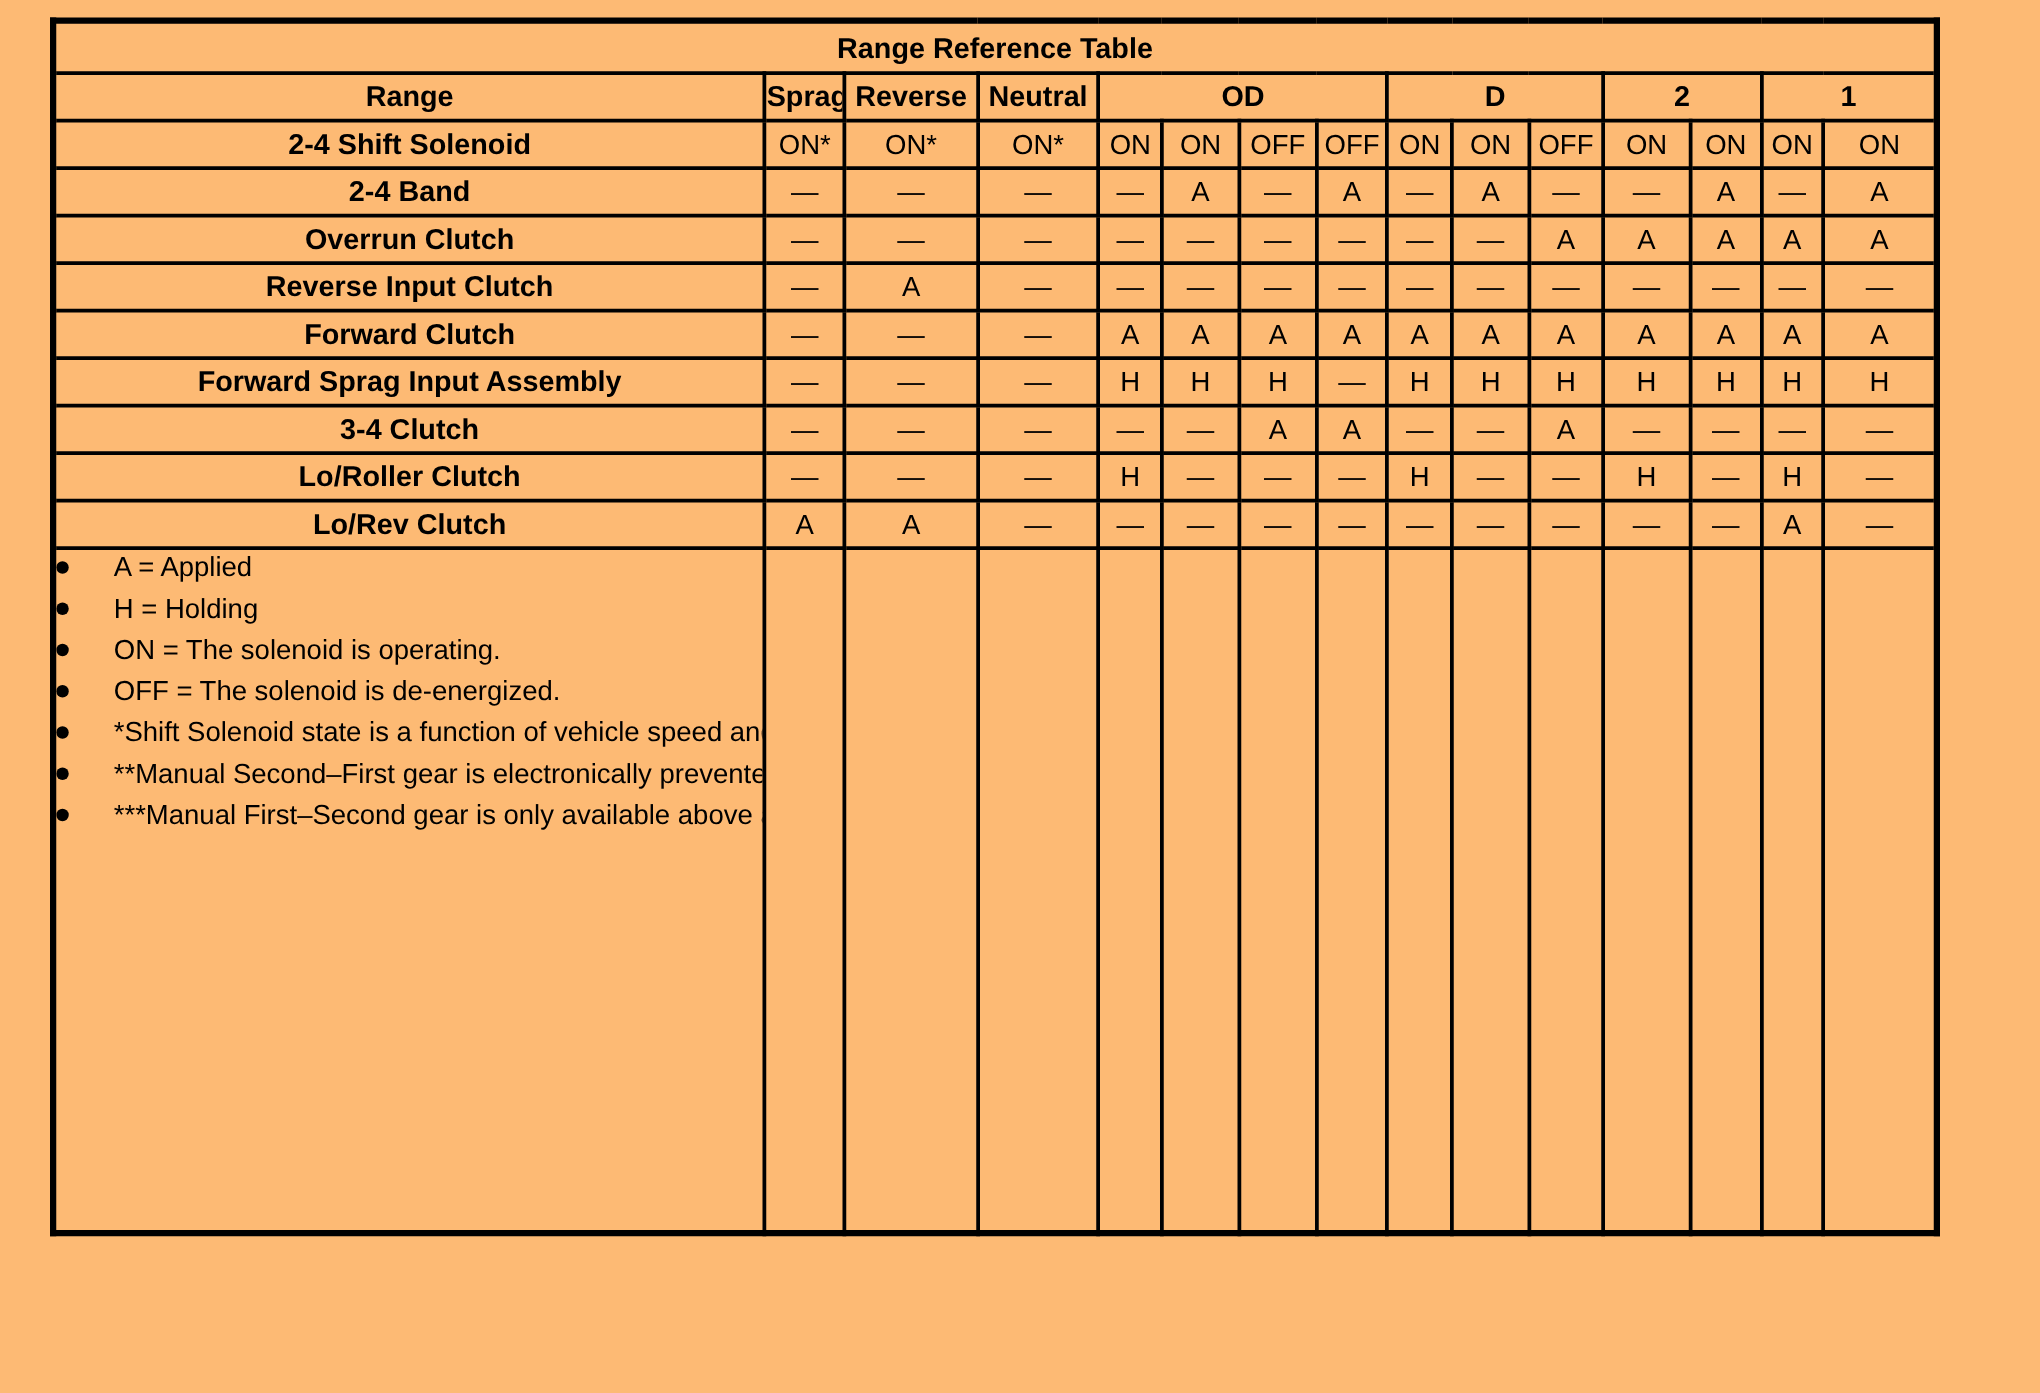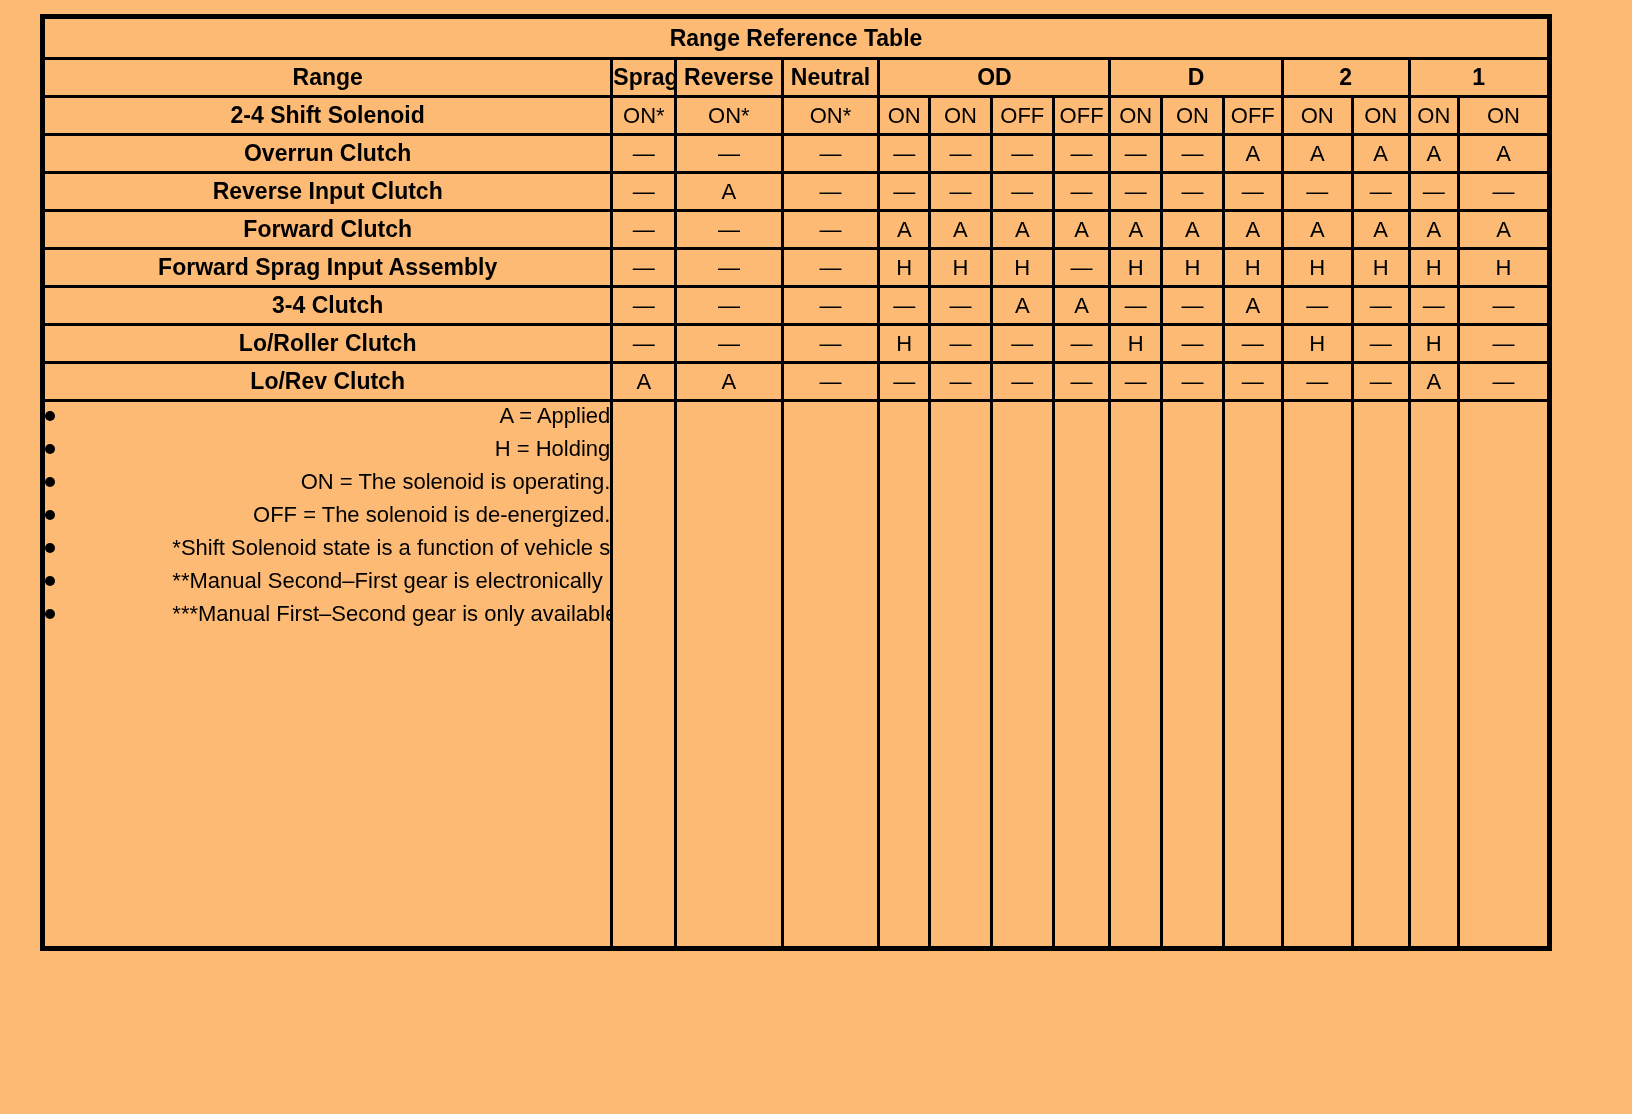--- a/index.html
+++ b/index.html
@@ -52,21 +52,20 @@
     margin: 0;
     padding: 0;
     font-size: 22px;
     line-height: 27px;
     font-weight: normal;
   }
   ul.footnotes li {
     display: flex;
     align-items: flex-start;
     margin: 0 0 6px 0;
-    justify-content: space-between;
   }
   .bullet-dot {
     flex: 0 0 10px;
     width: 10px;
     height: 10px;
     border-radius: 50%;
     background: #000000;
     margin: 9px 36px 0 0;
   }
   .footnote-text {
@@ -126,20 +125,37 @@
           <td class="val">OFF</td>
           <td class="val group-start">ON</td>
           <td class="val">ON</td>
           <td class="val">OFF</td>
           <td class="val group-start">ON</td>
           <td class="val">ON</td>
           <td class="val group-start">ON</td>
           <td class="val">ON</td>
         </tr>
         <tr class="data-row">
+          <td class="row-label">2-4 Band</td>
+          <td class="val">—</td>
+          <td class="val">—</td>
+          <td class="val">—</td>
+          <td class="val group-start">—</td>
+          <td class="val">A</td>
+          <td class="val">—</td>
+          <td class="val">A</td>
+          <td class="val group-start">—</td>
+          <td class="val">A</td>
+          <td class="val">—</td>
+          <td class="val group-start">—</td>
+          <td class="val">A</td>
+          <td class="val group-start">—</td>
+          <td class="val">A</td>
+        </tr>
+        <tr class="data-row">
           <td class="row-label">Overrun Clutch</td>
           <td class="val">—</td>
           <td class="val">—</td>
           <td class="val">—</td>
           <td class="val group-start">—</td>
           <td class="val">—</td>
           <td class="val">—</td>
           <td class="val">—</td>
           <td class="val group-start">—</td>
           <td class="val">—</td>

